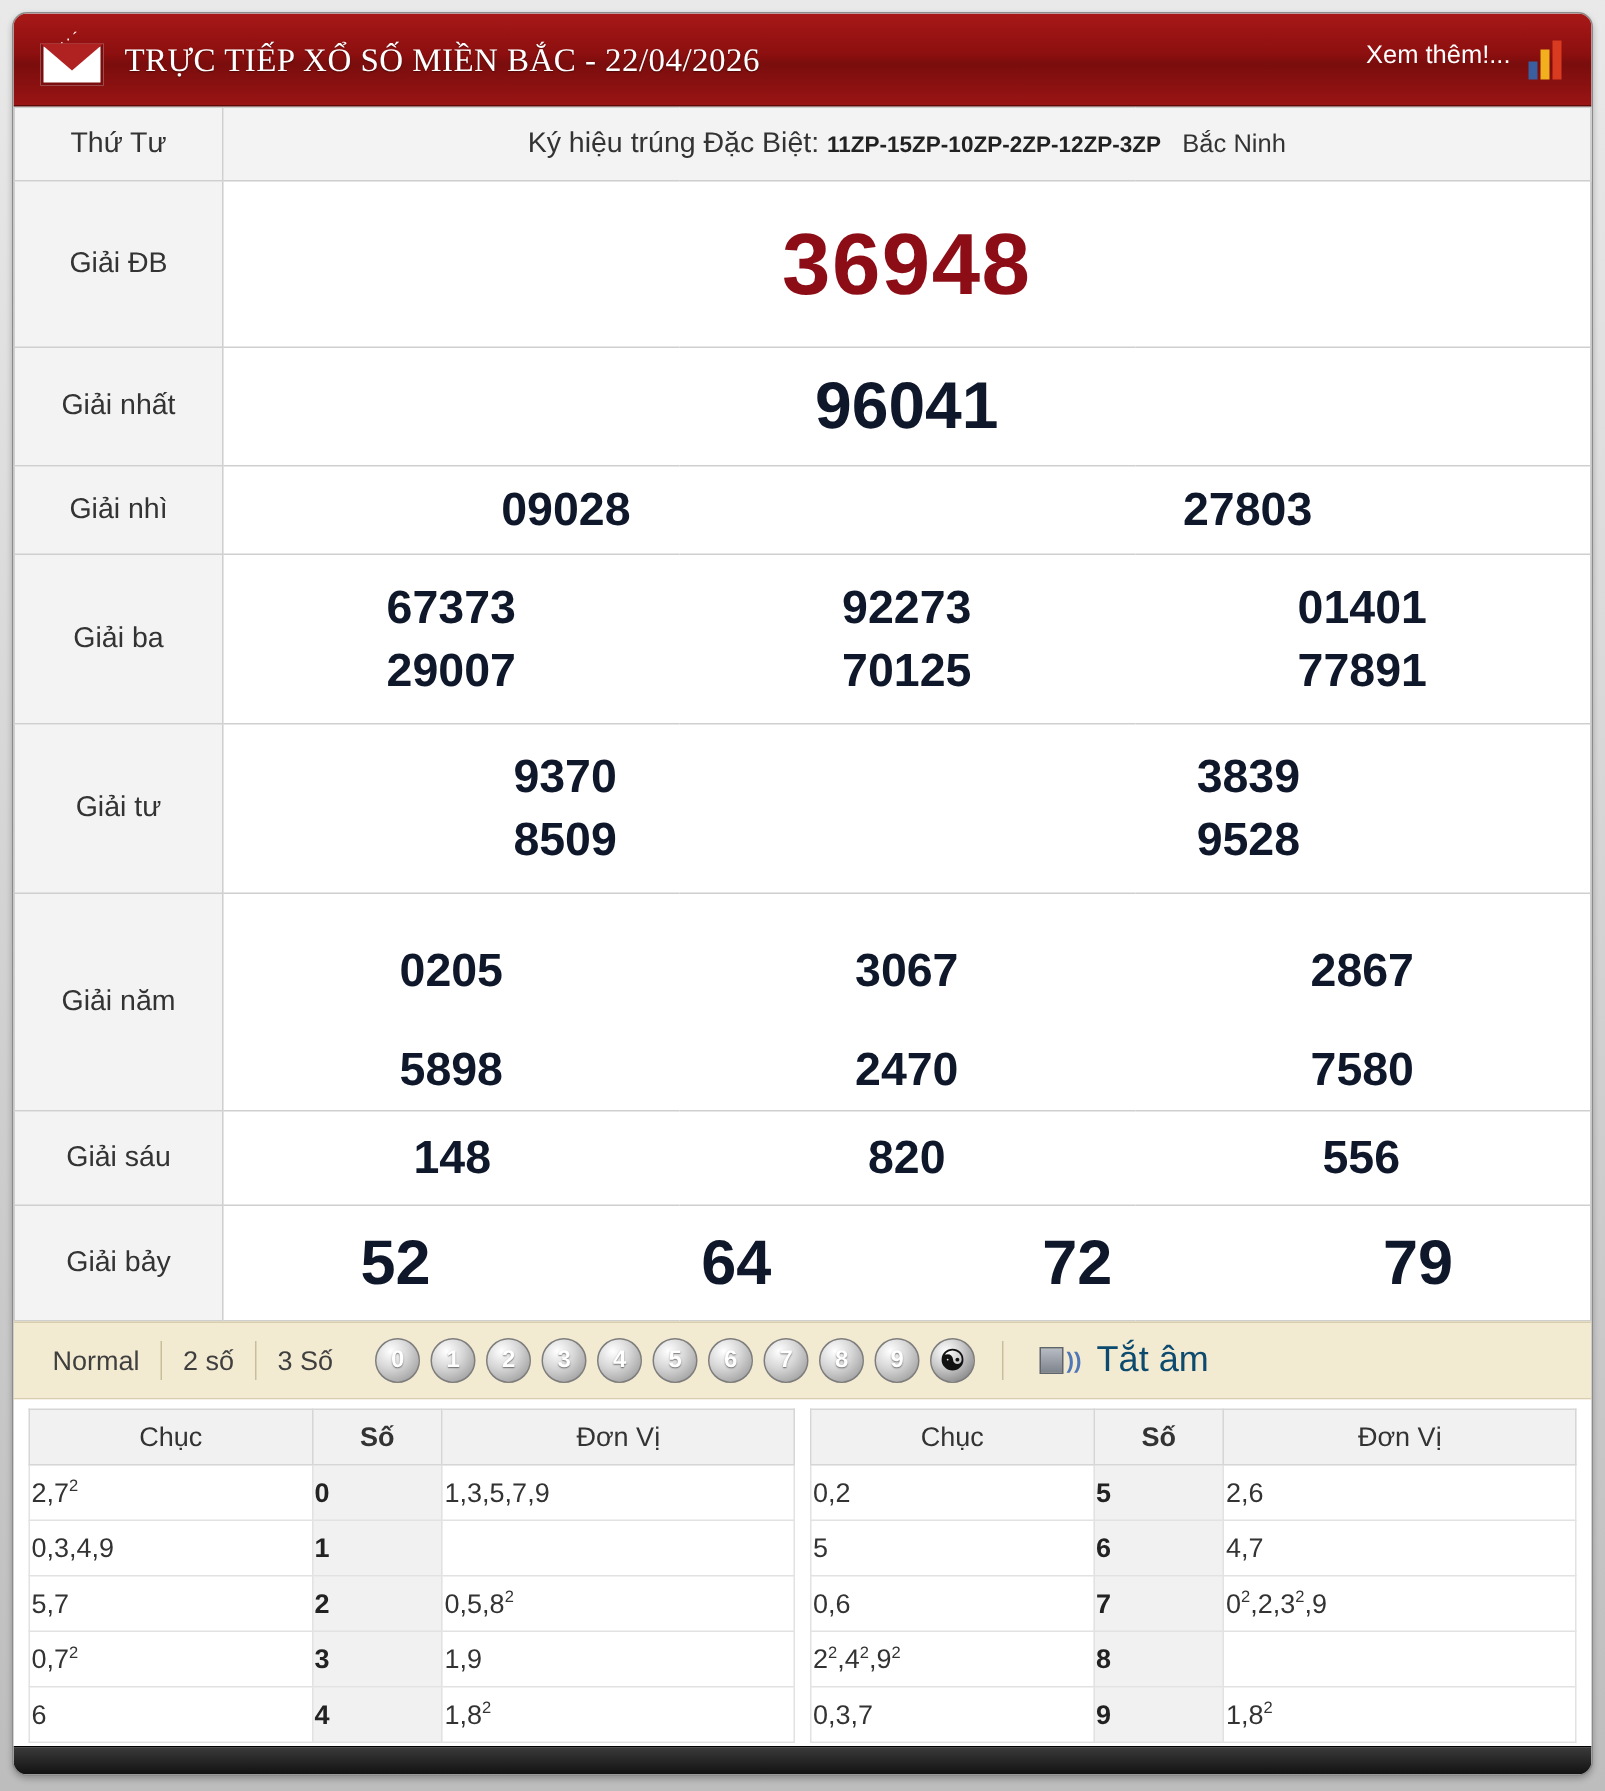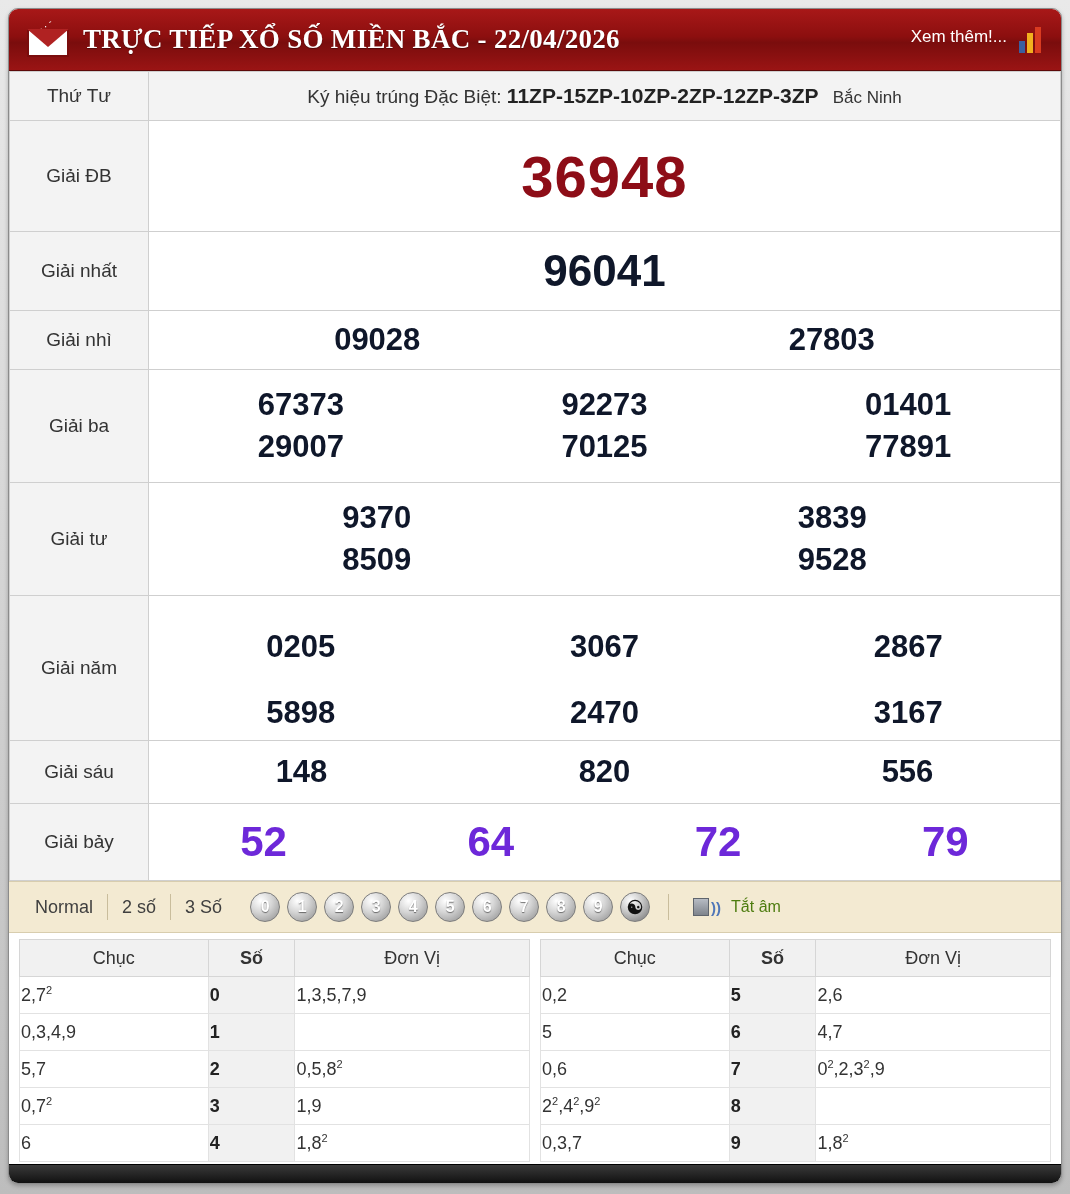--- a/index.html
+++ b/index.html
@@ -79,22 +79,22 @@
     top: -2px;
     left: 10px;
     color: #ffffff;
     font-size: 11px;
     letter-spacing: 1px;
     line-height: 10px;
   }
   .title-text {
     color: #ffffff;
     font-family: "Liberation Serif", serif;
-    font-weight: bold;
-    font-size: 27px;
+    font-weight: normal;
+    font-size: 22px;
     letter-spacing: 0.3px;
     white-space: nowrap;
     text-shadow: 0 1px 1px rgba(0,0,0,0.4);
   }
   .titlebar-right {
     margin-left: auto;
     display: flex;
     gap: 12px;
   }
   .xemthem {
@@ -144,21 +144,21 @@
   }
   .kyhieu-cell {
     background: #f3f3f3 !important;
     color: #333;
     font-size: 19px;
     text-align: center;
     white-space: nowrap;
   }
   .kyhieu-cell .code {
     font-weight: bold;
-    font-size: 21px;
+    font-size: 15px;
     color: #222;
   }
   .kyhieu-cell .prov {
     font-size: 17px;
     margin-left: 9px;
     color: #333;
   }
   .num {
     font-weight: bold;
     color: #0f172a;
@@ -170,21 +170,21 @@
     letter-spacing: 1px;
   }
   .g1-val { font-size: 44px; }
   .g2-val { font-size: 31px; }
   .g3-val { font-size: 31px; }
   .g4-val { font-size: 31px; }
   .g5-val { font-size: 31px; margin-top: 24px; }
   .g6-val { font-size: 31px; }
   .g7-val {
     font-size: 42px;
-    color: #6d28d9;
+    color: #0f172a;
   }
   .cellgrid {
     display: flex;
     width: 100%;
     justify-content: space-around;
     align-items: center;
   }
   .cellgrid > div {
     flex: 1;
     text-align: center;
@@ -265,22 +265,22 @@
     box-sizing: border-box;
   }
   .spk-icon .waves {
     color: #4f76b8;
     font-size: 15px;
     margin-left: 2px;
     line-height: 1;
     font-weight: bold;
   }
   .sound-label {
-    color: #4d7c0f;
-    font-size: 16px;
+    color: #0c4a6e;
+    font-size: 24px;
     white-space: nowrap;
   }
 
   
   .stats-wrap {
     flex: 1 1 auto;
     display: flex;
     background: #ffffff;
     padding: 6px 10px 0 10px;
     box-sizing: border-box;
@@ -417,21 +417,21 @@
         <td class="lbl">Giải năm</td>
         <td colspan="3" class="tworow" style="height:100px">
           <div class="cellgrid line">
             <div class="num g5-val">0205</div>
             <div class="num g5-val">3067</div>
             <div class="num g5-val">2867</div>
           </div>
           <div class="cellgrid line">
             <div class="num g5-val">5898</div>
             <div class="num g5-val">2470</div>
-            <div class="num g5-val">3167</div>
+            <div class="num g5-val">7580</div>
           </div>
         </td>
       </tr>
 
       <tr>
         <td class="lbl">Giải sáu</td>
         <td colspan="3" style="height:60px">
           <div class="cellgrid">
             <div class="num g6-val">148</div>
             <div class="num g6-val">820</div>

